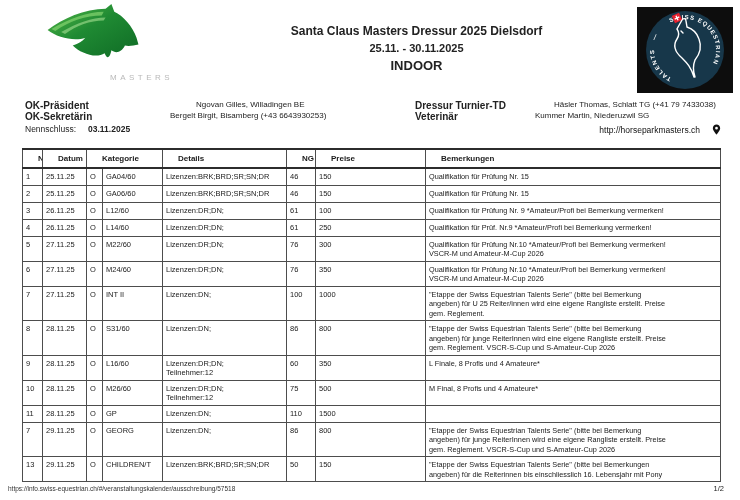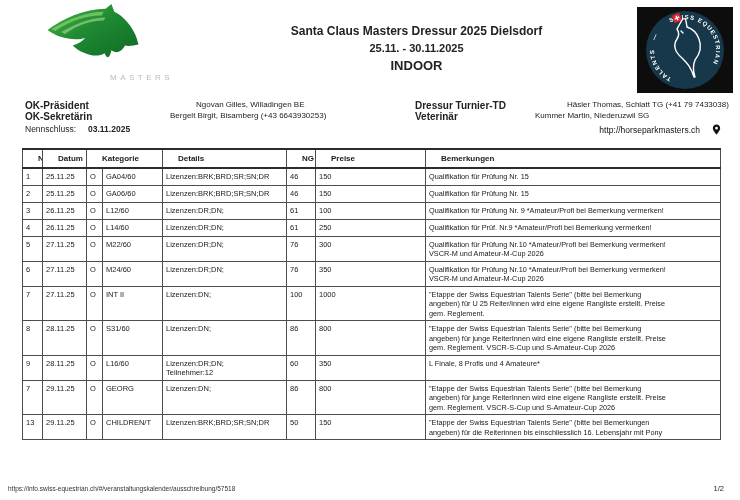--- a/index.html
+++ b/index.html
@@ -92,21 +92,21 @@
       <path d="M44,24 L46,26"></path>
     </g>
   </svg>
 
   <div class="info-label" style="left:25px; top:100px;">OK-Präsident</div>
   <div class="info-label" style="left:25px; top:111px;">OK-Sekretärin</div>
   <div class="info-value" style="left:170px; top:100px;padding-left:26px;">Ngovan Gilles, Willadingen BE</div>
   <div class="info-value" style="left:170px; top:111px;">Bergelt Birgit, Bisamberg (+43 6643930253)</div>
   <div class="info-label" style="left:415px; top:100px;">Dressur Turnier-TD</div>
   <div class="info-label" style="left:415px; top:111px;">Veterinär</div>
-  <div class="info-value" style="left:567px; top:100px;">Häsler Thomas, Schlatt TG (+41 79 7433038)</div>
+  <div class="info-value" style="left:554px; top:100px;">Häsler Thomas, Schlatt TG (+41 79 7433038)</div>
   <div class="info-value" style="left:535px; top:111px;">Kummer Martin, Niederuzwil SG</div>
 
   <div class="nennschluss">
     <span>Nennschluss:</span><b>03.11.2025</b>
   </div>
 
   <a class="website" href="#">
     <span>http://horseparkmasters.ch</span>
     <svg width="11" height="13" viewBox="0 0 24 24">
       <path fill="#111111" d="M12,1 C7.6,1 4,4.6 4,9 c0,5.3 8,14 8,14 s8-8.7 8-14 C20,4.6 16.4,1 12,1 z M12,12 a3,3 0 1 1 0,-6 a3,3 0 0 1 0,6 z"></path>
@@ -228,20 +228,41 @@
       <td class="c-datum">28.11.25</td>
       <td class="c-o">O</td>
       <td class="c-kat">L16/60</td>
       <td class="c-det">Lizenzen:DR;DN;
 Teilnehmer:12</td>
       <td class="c-ng">60</td>
       <td class="c-preise">350</td>
       <td class="c-bem">L Finale, 8 Profis und 4 Amateure*</td>
     </tr>
           <tr>
+      <td class="c-nr">10</td>
+      <td class="c-datum">28.11.25</td>
+      <td class="c-o">O</td>
+      <td class="c-kat">M26/60</td>
+      <td class="c-det">Lizenzen:DR;DN;
+Teilnehmer:12</td>
+      <td class="c-ng">75</td>
+      <td class="c-preise">500</td>
+      <td class="c-bem">M Final, 8 Profis und 4 Amateure*</td>
+    </tr>
+          <tr>
+      <td class="c-nr">11</td>
+      <td class="c-datum">28.11.25</td>
+      <td class="c-o">O</td>
+      <td class="c-kat">GP</td>
+      <td class="c-det">Lizenzen:DN;</td>
+      <td class="c-ng">110</td>
+      <td class="c-preise">1500</td>
+      <td class="c-bem"></td>
+    </tr>
+          <tr>
       <td class="c-nr">7</td>
       <td class="c-datum">29.11.25</td>
       <td class="c-o">O</td>
       <td class="c-kat">GEORG</td>
       <td class="c-det">Lizenzen:DN;</td>
       <td class="c-ng">86</td>
       <td class="c-preise">800</td>
       <td class="c-bem">"Etappe der Swiss Equestrian Talents Serie" (bitte bei Bemerkung
 angeben) für junge ReiterInnen wird eine eigene Rangliste erstellt. Preise
 gem. Reglement. VSCR-S-Cup und S-Amateur-Cup 2026</td>

